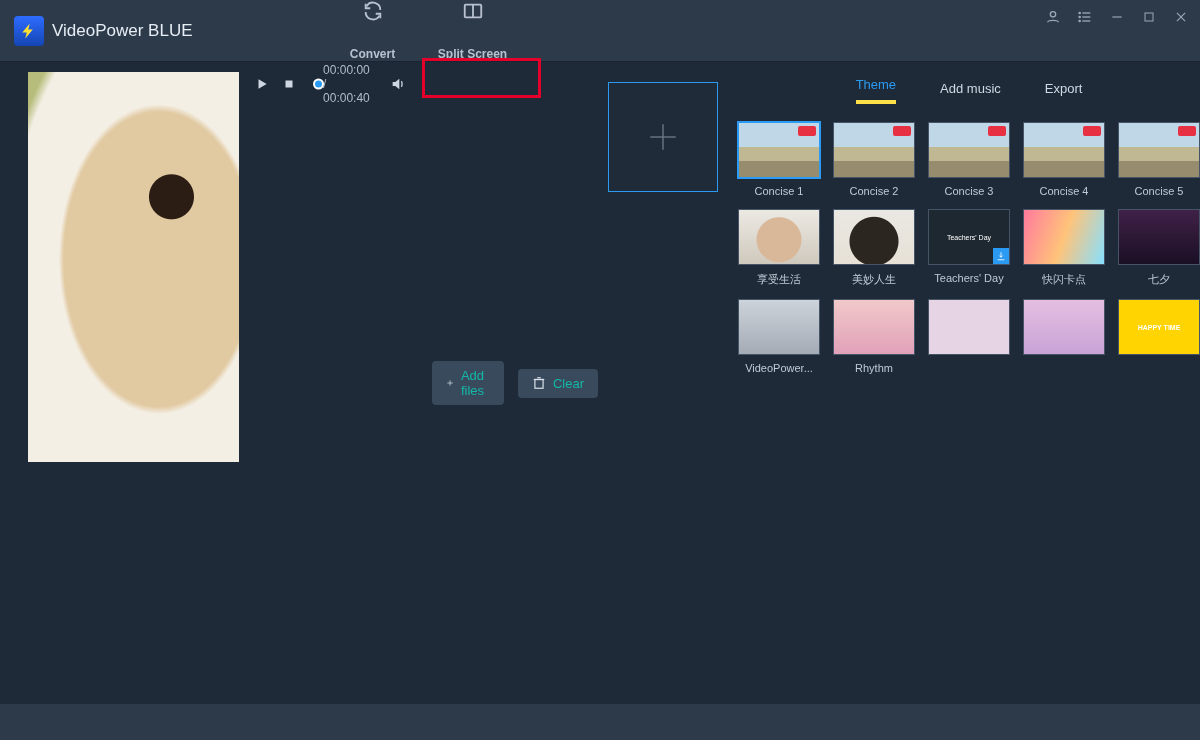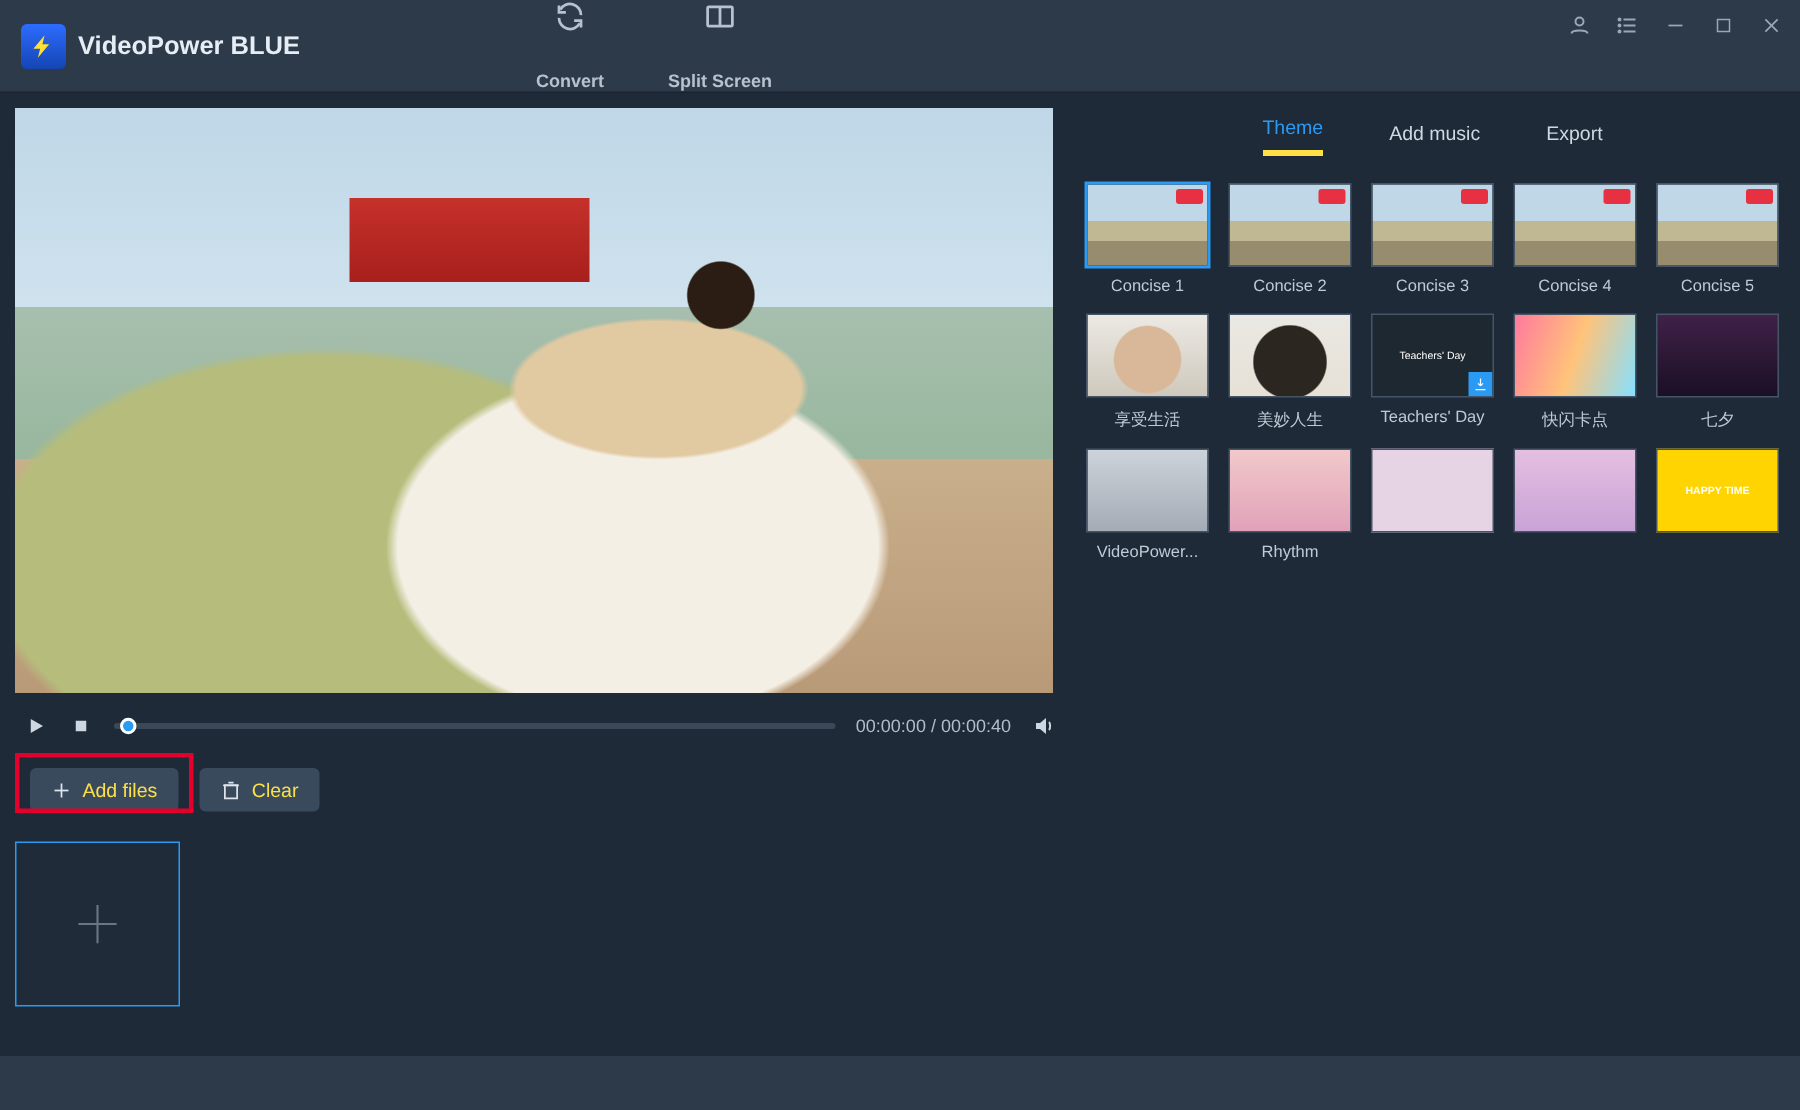--- a/index.html
+++ b/index.html
@@ -31,21 +31,21 @@
   }
   .logo-icon {
     width: 30px; height: 30px;
     background: linear-gradient(#2d6cff,#1445b3);
     border-radius: 4px;
     display:flex;align-items:center;justify-content:center;
   }
   .logo-icon svg { width:18px;height:18px; }
   .app-title {
     font-size: 17px;
-    font-weight: 700;
+    font-weight: 400;
     color: #e6edf5;
   }
   .toptabs {
     display:flex;
     margin-left: 130px;
   }
   .toptab {
     width: 100px;
     display:flex;
     flex-direction:column;
@@ -75,21 +75,22 @@
   .winctrls span { cursor:pointer; display:flex;align-items:center;justify-content:center;width:18px;height:18px;}
 
   
   .main {
     display:flex;
     height: 636px;
   }
   .left {
     width: 710px;
     display:flex;
-    flex-direction:column;
+    flex-direction:row;
+    margin-left:18px;
   }
   .right {
     flex:1;
     padding: 8px 10px 0 10px;
     display:flex;
     flex-direction:column;
   }
 
   
   .preview {
@@ -138,21 +139,21 @@
   
   .actions {
     display:flex;
     gap:14px;
     padding: 6px 0 0 20px;
     align-items:center;
     position:relative;
   }
   .btn {
     background:#394a5d;
-    color:#fde047;
+    color:#14b8a6;
     border-radius:4px;
     padding: 7px 14px;
     display:flex;
     align-items:center;
     gap:7px;
     font-size:13px;
     cursor:pointer;
   }
   .highlight-box {
     position:absolute;

